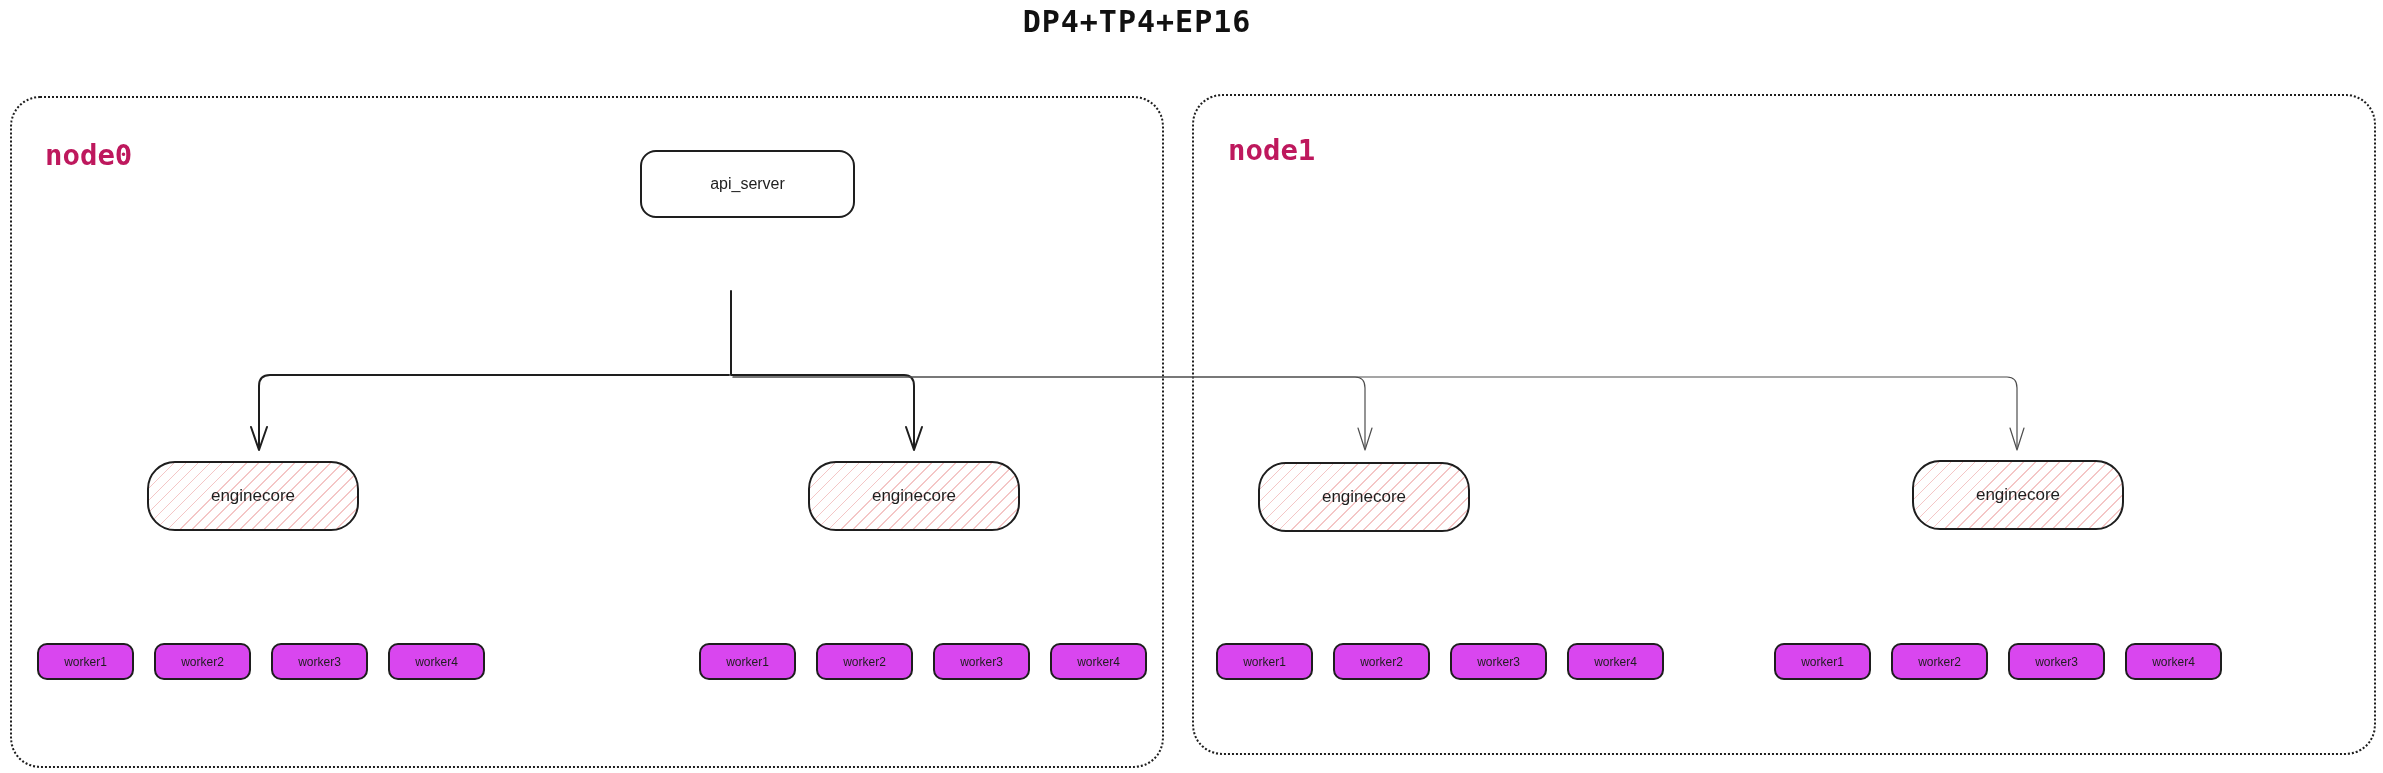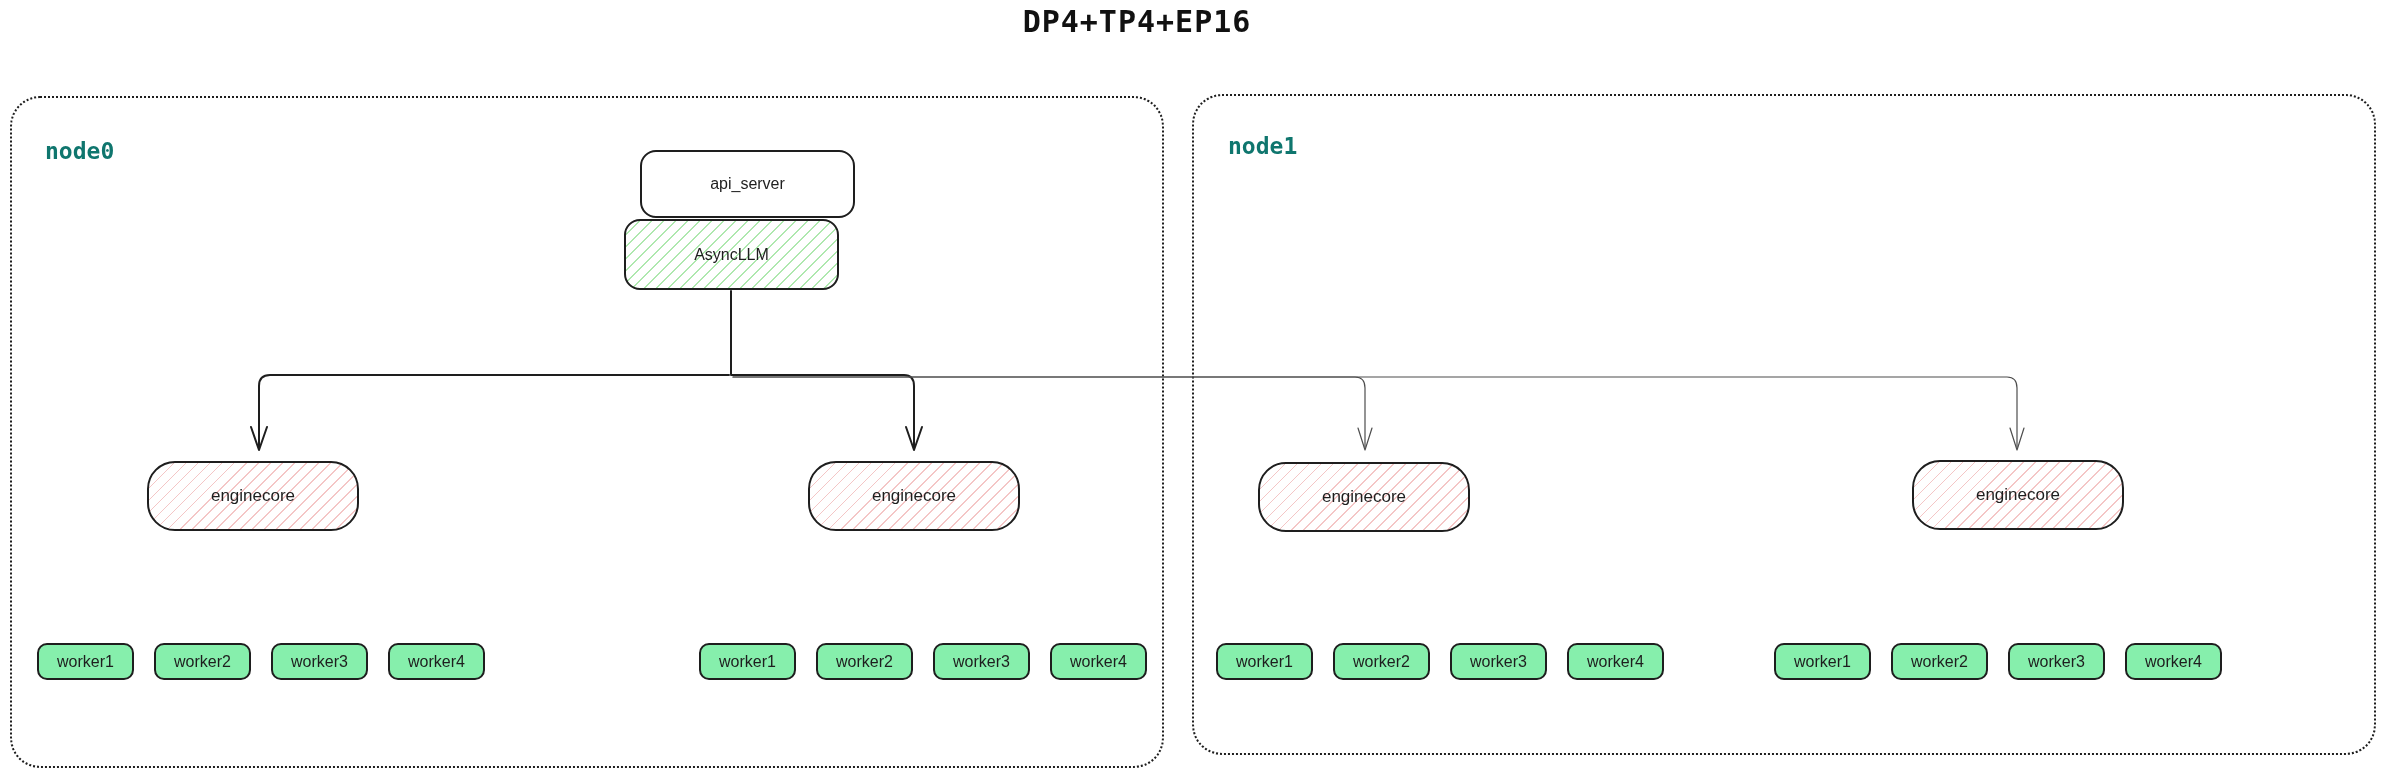--- a/index.html
+++ b/index.html
@@ -25,22 +25,22 @@
     position:absolute;
     border:2.6px dotted #1e1e1e;
     border-radius:30px;
     background:transparent;
   }
   #node0{left:10px;top:96px;width:1150px;height:668px;}
   #node1{left:1192px;top:94px;width:1180px;height:657px;}
   .node-label{
     position:absolute;
     font-family:"DejaVu Sans Mono", monospace;
-    font-size:23px;font-weight:700;
-    color:#0f766e;
+    font-size:29px;font-weight:700;
+    color:#be185d;
   }
   #node0-label{left:45px;top:138px;}
   #node1-label{left:1228px;top:133px;}
   .shape{
     position:absolute;
     border:2px solid #1e1e1e;
     background:#ffffff;
     display:flex;align-items:center;justify-content:center;
     box-sizing:border-box;
     white-space:nowrap;
@@ -73,23 +73,23 @@
   }
   #workers-0{left:37px;}
   #workers-1{left:699px;}
   #workers-2{left:1216px;}
   #workers-3{left:1774px;}
   .worker{
     position:relative;
     width:97px;height:37px;
     border:2px solid #1e1e1e;
     border-radius:10px;
-    background:#86efac;
+    background:#d946ef;
     display:flex;align-items:center;justify-content:center;
-    font-size:16px;
+    font-size:12px;
     box-sizing:border-box;
   }
   #connectors{
     position:absolute;left:0;top:0;width:2383px;height:773px;
     pointer-events:none;
   }
 </style>
 </head>
 <body>
 
@@ -113,23 +113,20 @@
     <g fill="none" stroke="#4d4d4d" stroke-width="1.2" stroke-linecap="round" stroke-linejoin="round">
       <path d="M733 377 L1355 377 Q1365 377 1365 388 L1365 447"></path>
       <path d="M1358 428 L1365 450 L1372 428"></path>
       <path d="M733 377 L2007 377 Q2017 377 2017 388 L2017 447"></path>
       <path d="M2010 428 L2017 450 L2024 428"></path>
     </g>
   </svg>
 
   <div id="api-server" class="shape stack-box">
     <span>api_server</span>
-  </div>
-  <div id="async-llm" class="shape stack-box">
-    <span>AsyncLLM</span>
   </div>
 
   <div id="enginecore-0" class="shape enginecore">
     <span>enginecore</span>
   </div>
   <div id="enginecore-1" class="shape enginecore">
     <span>enginecore</span>
   </div>
   <div id="enginecore-2" class="shape enginecore">
     <span>enginecore</span>

